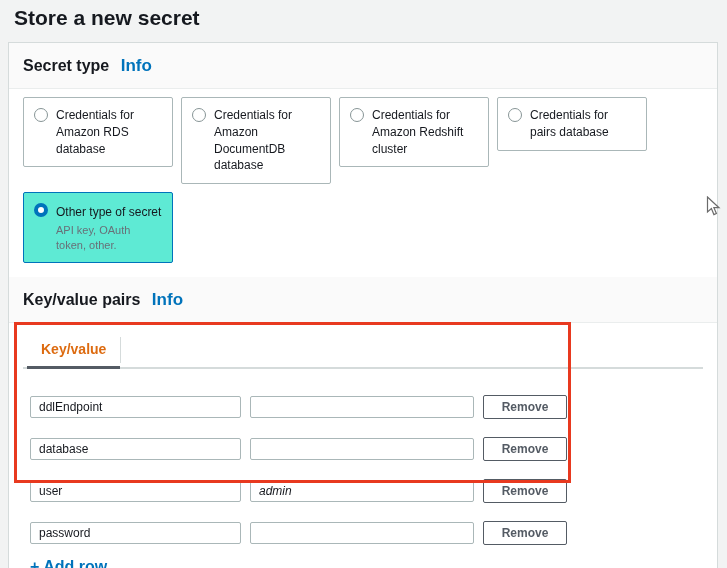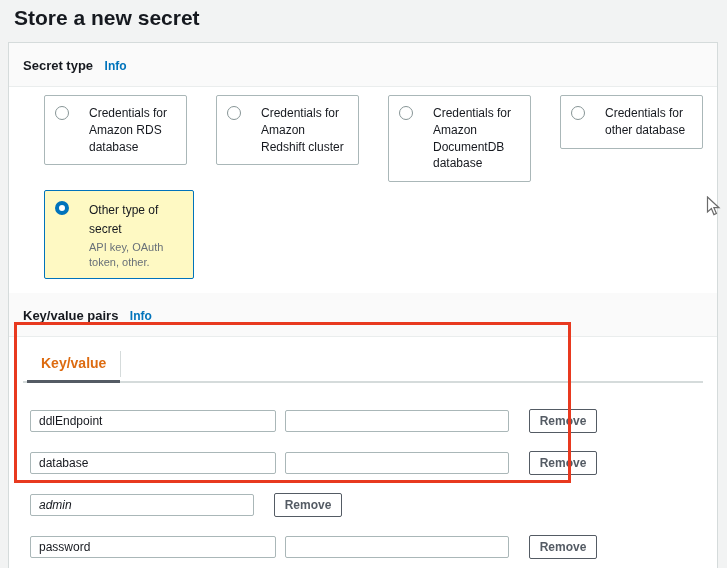--- a/index.html
+++ b/index.html
@@ -5,50 +5,50 @@
   * { margin:0; padding:0; box-sizing:border-box; }
   html,body { width:727px; height:568px; overflow:hidden; background:#f2f3f3;
     font-family:"Liberation Sans", sans-serif; color:#16191f; }
 
   .page-title { position:absolute; left:14px; top:6px; font-size:21px; font-weight:700; color:#16191f; }
 
   .container { position:absolute; left:8px; top:42px; width:710px; height:526px;
     background:#ffffff; border:1px solid #d5dbdb; border-bottom:none; }
 
   .section-header { background:#fafafa; border-bottom:1px solid #eaeded; padding:13px 14px 12px 14px; }
-  .section-heading { display:inline; font-size:13px; font-weight:700; color:#16191f; }
-  .info-link { margin-left:7px; font-size:12px; font-weight:700; color:#0073bb; cursor:pointer;text-align:center; }
+  .section-heading { display:inline; font-size:16px; font-weight:700; color:#16191f; }
+  .info-link { margin-left:7px; font-size:17px; font-weight:700; color:#0073bb; cursor:pointer;text-align:center; }
 
   .content { padding:8px 14px 14px 14px; background:#fff; }
 
   .cards-row { display:flex; gap:8px; align-items:flex-start; }
   .radio-card { width:150px; background:#fff; border:1px solid #aab7b8; border-radius:2px;
-    padding:9px 10px; display:flex; gap:20px; cursor:pointer;margin-left:21px; }
-  .radio-card.selected { background:#fef9c3; border-color:#0073bb; }
+    padding:9px 10px; display:flex; gap:8px; cursor:pointer; }
+  .radio-card.selected { background:#5eead4; border-color:#0073bb; }
   .other-card { margin-top:8px; }
   .radio-circle { flex:none; width:14px; height:14px; border-radius:50%; border:1px solid #879596;
     background:#fff; margin-top:1px; }
   .radio-circle.checked { border:4px solid #0073bb; }
   .card-label { font-size:12px; line-height:1.4; color:#16191f; }
   .card-desc { font-size:11px; line-height:1.35; color:#687078; margin-top:2px; }
 
   .tabs { display:flex; align-items:flex-end; border-bottom:2px solid #d5dbdb; padding:2px 0 0 4px; }
   .tab { font-size:14px; font-weight:700; padding:8px 14px 9px 14px; margin-bottom:-2px; cursor:pointer; }
   .tab.active { color:#dd6b10; border-bottom:3px solid #545b64; }
   .tab.inactive { color:#16191f; }
   .tab-sep { width:1px; background:#d5dbdb; height:26px; margin-bottom:4px; }
 
   .kv-rows { margin-top:26px; margin-left:7px; display:flex; flex-direction:column; gap:18px; }
   .kv-row { display:flex; gap:9px; align-items:center; }
   .kv-input { height:22px; border:1px solid #aab7b8; border-radius:2px; padding:0 8px;
     font-family:"Liberation Sans", sans-serif; font-size:12px; color:#16191f; background:#fff; }
-  .key-input { width:246px; }
+  .key-input { width:211px; }
   .value-input { width:224px;font-style:italic; }
-  .remove-btn { height:24px; width:68px; background:#fff; border:1px solid #545b64; border-radius:2px;
-    font-family:"Liberation Sans", sans-serif; font-size:12px; font-weight:700; color:#545b64; cursor:pointer;margin-left:11px; }
+  .remove-btn { height:24px; width:84px; background:#fff; border:1px solid #545b64; border-radius:2px;
+    font-family:"Liberation Sans", sans-serif; font-size:12px; font-weight:700; color:#545b64; cursor:pointer; }
 
   .add-row { margin:13px 0 0 7px; font-size:16px; font-weight:700; color:#0073bb; cursor:pointer; display:inline-block; }
 
   .annotation-rect { position:absolute; left:14px; top:322px; width:557px; height:161px;
     border:3px solid #e8391f; pointer-events:none; z-index:50; }
 
   .cursor { position:absolute; left:706px; top:196px; z-index:60; pointer-events:none; }
 </style>
 </head>
 <body>
@@ -63,29 +63,29 @@
   </div>
 
   <div class="content">
     <div class="cards-row">
       <div class="radio-card">
         <span class="radio-circle"></span>
         <span class="card-label">Credentials for Amazon RDS database</span>
       </div>
       <div class="radio-card">
         <span class="radio-circle"></span>
+        <span class="card-label">Credentials for Amazon DocumentDB database</span>
+      </div>
+      <div class="radio-card">
+        <span class="radio-circle"></span>
         <span class="card-label">Credentials for Amazon Redshift cluster</span>
       </div>
       <div class="radio-card">
         <span class="radio-circle"></span>
-        <span class="card-label">Credentials for Amazon DocumentDB database</span>
-      </div>
-      <div class="radio-card">
-        <span class="radio-circle"></span>
-        <span class="card-label">Credentials for other database</span>
+        <span class="card-label">Credentials for pairs database</span>
       </div>
     </div>
 
     <div class="radio-card selected other-card">
       <span class="radio-circle checked"></span>
       <span>
         <span class="card-label">Other type of secret</span>
         <div class="card-desc">API key, OAuth token, other.</div>
       </span>
     </div>
@@ -107,20 +107,21 @@
         <input class="kv-input key-input" value="ddlEndpoint" style="">
         <input class="kv-input value-input" value="" style="">
         <button class="remove-btn">Remove</button>
       </div>
       <div class="kv-row">
         <input class="kv-input key-input" value="database" style="">
         <input class="kv-input value-input" value="" style="">
         <button class="remove-btn">Remove</button>
       </div>
       <div class="kv-row">
+        <input class="kv-input key-input" value="user" style="">
         <input class="kv-input value-input" value="admin" style="">
         <button class="remove-btn">Remove</button>
       </div>
       <div class="kv-row">
         <input class="kv-input key-input" value="password" style="">
         <input class="kv-input value-input" value="" style="">
         <button class="remove-btn">Remove</button>
       </div>
     </div>
 

